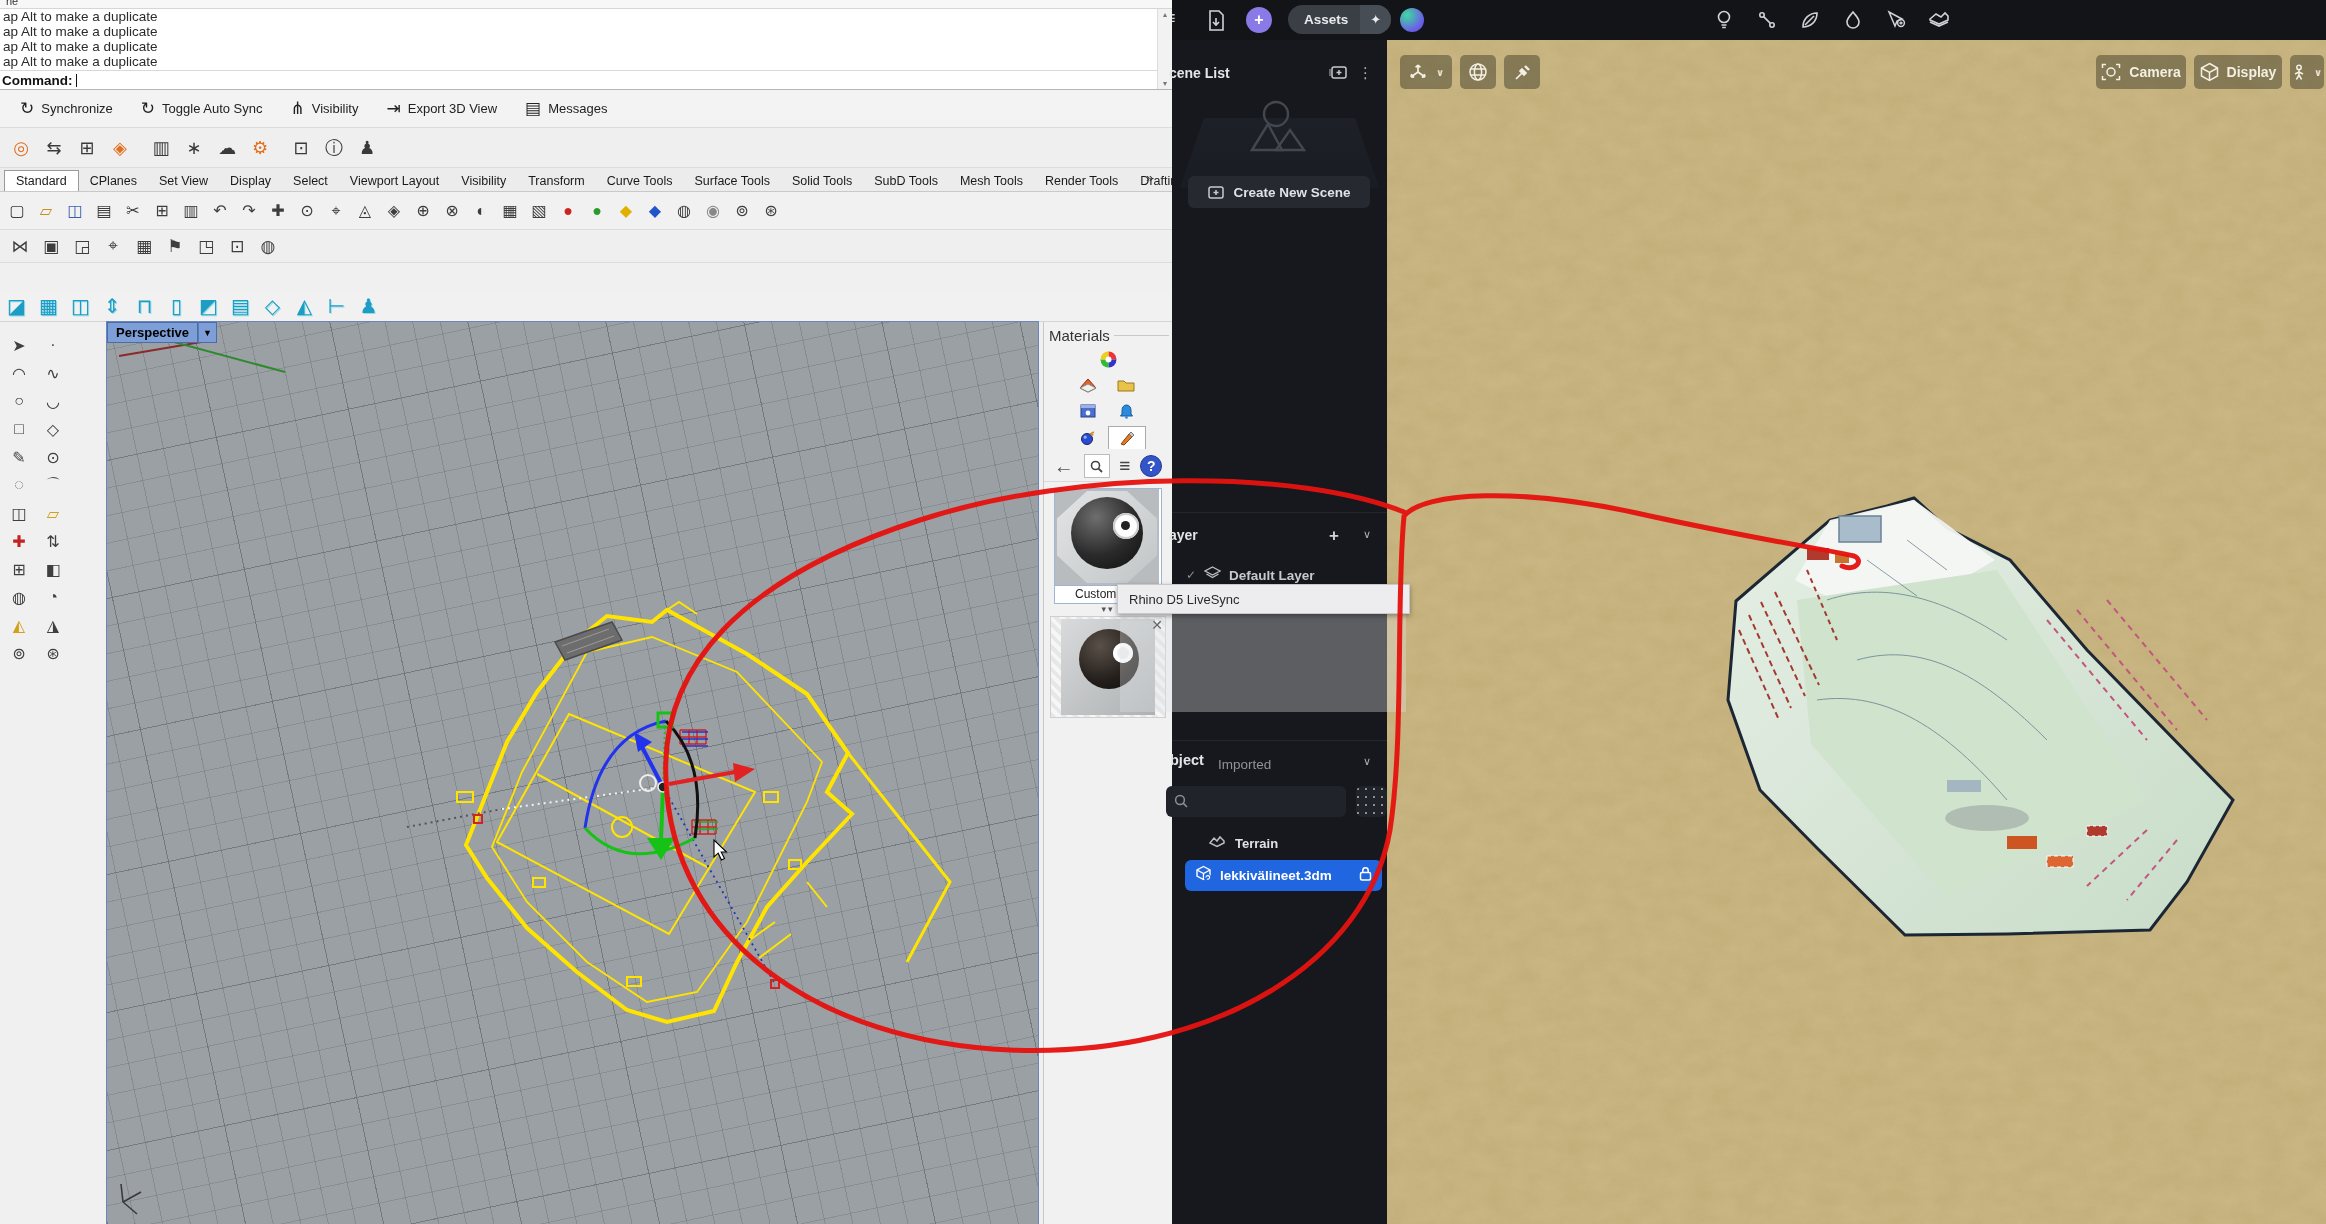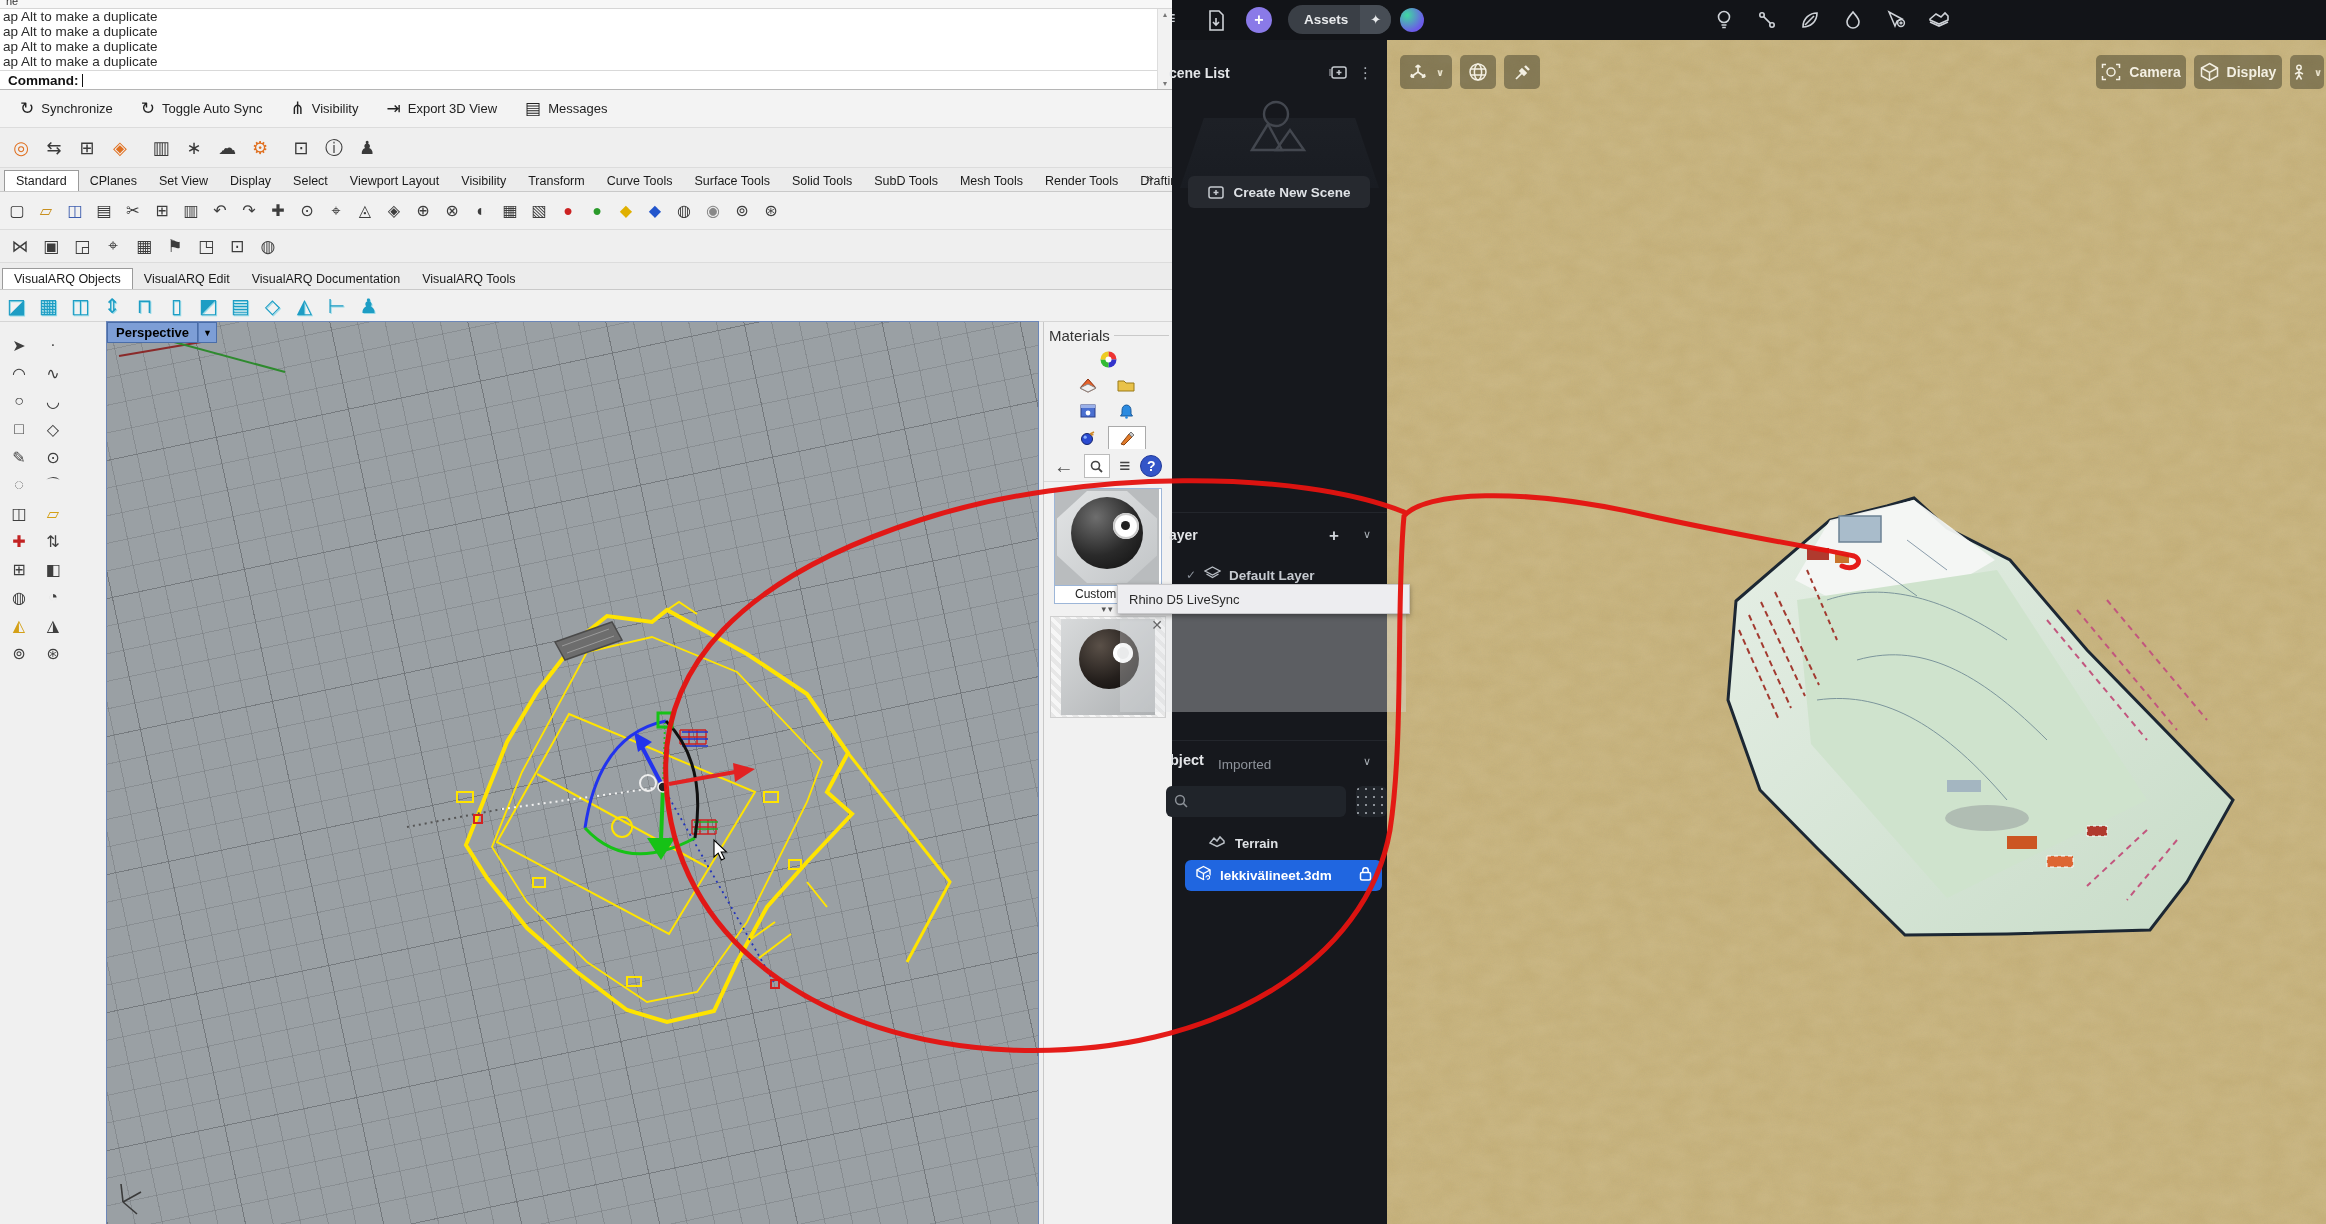--- a/index.html
+++ b/index.html
@@ -6,21 +6,21 @@
   #stage{position:relative;width:2326px;height:1224px;overflow:hidden;
     font-family:"Liberation Sans","DejaVu Sans",sans-serif;-webkit-font-smoothing:antialiased;}
   .abs{position:absolute;}
 
   
   #rhino{left:0;top:0;width:1272px;height:1224px;background:#f0f0f0;}
   #menu-sliver{left:0;top:0;width:1172px;height:8px;background:#f7f7f7;border-bottom:1px solid #d6d6d6;overflow:hidden;color:#333;font-size:11px;}
   #menu-sliver span{position:absolute;left:6px;top:-5px;}
   #cmd-area{left:0;top:9px;width:1172px;height:80px;background:#fff;border-bottom:1px solid #b5b5b5;}
   .cmd-line{height:15px;line-height:15px;font-size:13.5px;color:#2b2b2b;padding-left:3px;white-space:nowrap;}
-  #cmd-prompt-row{position:absolute;left:0;top:61px;width:1155px;height:19px;border-top:1px solid #d9d9d9;font-size:13.5px;color:#111;padding-left:8px;line-height:19px;font-weight:bold;}
+  #cmd-prompt-row{position:absolute;left:0;top:61px;width:1155px;height:19px;border-top:1px solid #d9d9d9;font-size:13.5px;color:#111;padding-left:2px;line-height:19px;font-weight:bold;}
   .caret{display:inline-block;width:1px;height:13px;background:#111;vertical-align:-2px;margin-left:3px;}
   #cmd-scroll{position:absolute;right:0;top:0;width:14px;height:80px;background:#f2f2f2;border-left:1px solid #ddd;color:#777;font-size:8px;text-align:center;}
   #cmd-scroll .up{position:absolute;top:1px;left:0;right:0;}
   #cmd-scroll .dn{position:absolute;bottom:1px;left:0;right:0;}
 
   #sync-bar{left:0;top:90px;width:1172px;height:38px;background:#f3f3f3;border-bottom:1px solid #dcdcdc;display:flex;align-items:center;padding-left:6px;box-sizing:border-box;}
   .sync-btn{display:flex;align-items:center;gap:7px;padding:0 14px;height:30px;font-size:13px;color:#222;cursor:default;}
   .sync-btn .g{font-size:17px;color:#222;}
   .sync-btn.sep{border-left:1px solid #cfcfcf;}
 
@@ -269,26 +269,20 @@
         <span class="ic" style="color: rgb(61, 61, 61);">▣</span>
         <span class="ic" style="color: rgb(61, 61, 61);">◲</span>
         <span class="ic" style="color: rgb(61, 61, 61);">⌖</span>
         <span class="ic" style="color: rgb(61, 61, 61);">▦</span>
         <span class="ic" style="color: rgb(61, 61, 61);">⚑</span>
         <span class="ic" style="color: rgb(61, 61, 61);">◳</span>
         <span class="ic" style="color: rgb(61, 61, 61);">⊡</span>
         <span class="ic" style="color: rgb(61, 61, 61);">◍</span>
     </div>
 
-    <div id="va-tab-row" class="abs">
-      <span class="rtab active">VisualARQ Objects</span>
-        <span class="rtab">VisualARQ Edit</span>
-        <span class="rtab">VisualARQ Documentation</span>
-        <span class="rtab">VisualARQ Tools</span>
-    </div>
     <span class="row-gear abs" style="top:266px;">⚙</span>
 
     <div id="va-icon-row" class="abs icon-row">
       <span class="ic">◪</span>
         <span class="ic">▦</span>
         <span class="ic">◫</span>
         <span class="ic">⇕</span>
         <span class="ic">⊓</span>
         <span class="ic">▯</span>
         <span class="ic">◩</span>

